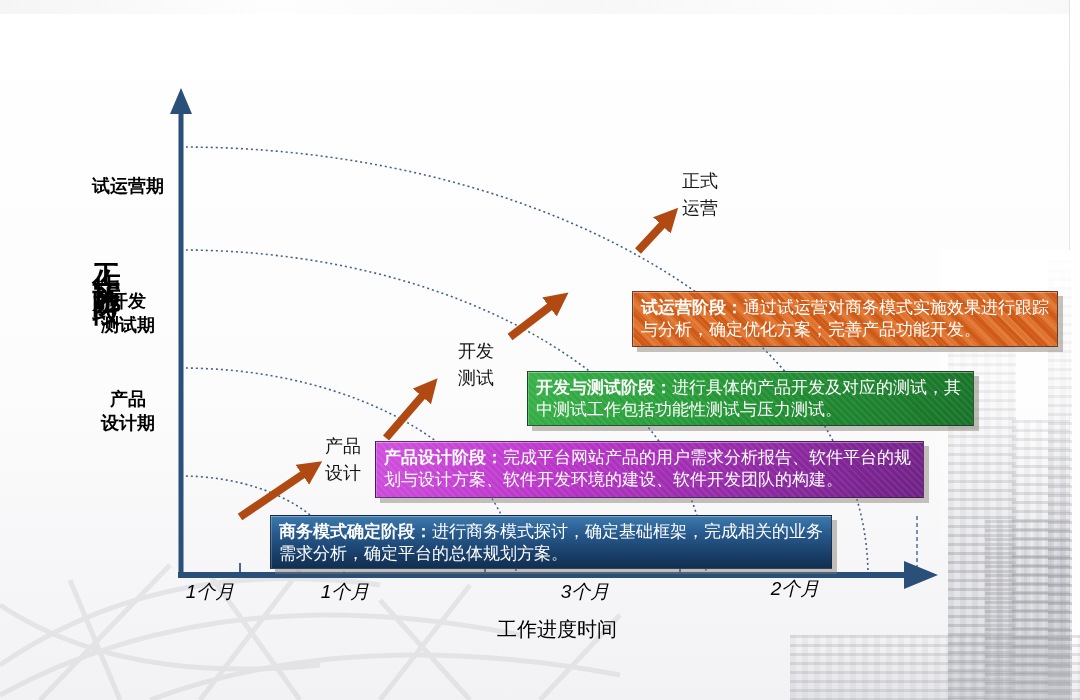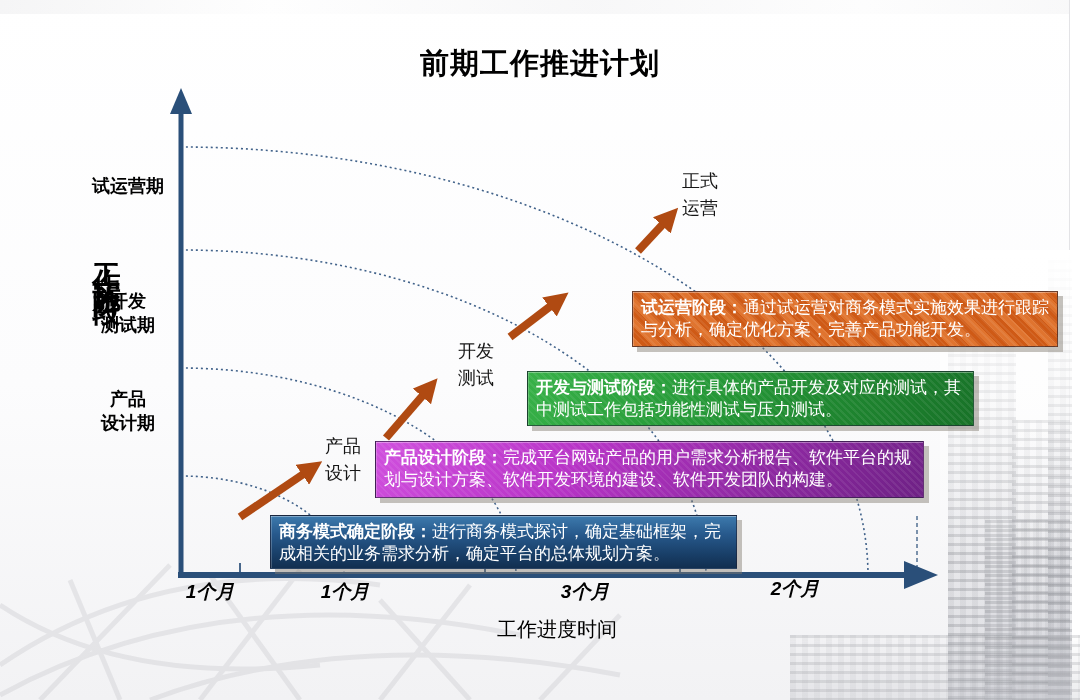--- a/index.html
+++ b/index.html
@@ -31,21 +31,21 @@
     font-size:20px;font-weight:normal;color:#000;}
   
   .period{position:absolute;left:88px;width:80px;z-index:4;text-align:center;
     font-size:18px;font-weight:bold;color:#000;line-height:24px;}
   .period span{display:block;}
   
   .stage-label{position:absolute;z-index:4;text-align:center;font-size:18px;color:#151515;line-height:27px;}
   .stage-label span{display:block;font-family:Liberation Serif, serif;}
   
   .month{position:absolute;top:579px;width:90px;z-index:4;text-align:center;
-    font-size:19px;font-weight:bold;font-style:italic;color:#000;}
+    font-size:19px;font-weight:normal;font-style:italic;color:#000;}
   
   .callout{position:absolute;z-index:3;box-sizing:border-box;padding:5px 8px;color:#fff;
     font-size:17px;line-height:22px;border:1px solid rgba(30,32,50,.6);
     box-shadow:5px 5px 0 rgba(128,122,110,.45), inset 0 1px 0 rgba(255,255,255,.35), inset 1px 0 0 rgba(255,255,255,.22);}
   .callout .co-label{font-weight:bold;}
   .callout::after{content:"";position:absolute;inset:0;pointer-events:none;
     background:repeating-linear-gradient(45deg,rgba(255,255,255,.07) 0 2px,rgba(255,255,255,0) 2px 5px);}
   .callout-blue{background:linear-gradient(180deg,#3d7aad 0%,#27598c 35%,#173c64 78%,#122f50 100%);}
   .callout-blue::after{background:none;}
   .callout-purple{background:linear-gradient(125deg,#d050de 0%,#b935c8 35%,#8c28a0 72%,#6e2185 100%);}
@@ -112,21 +112,20 @@
     <polygon points="938,575 904,561 904,589" style="fill:var(--axis);"></polygon>
 
     <g style="stroke:var(--arrow);" stroke-width="8" fill="none">
       <line x1="240" y1="517" x2="305" y2="473" marker-end="url(#ah)"></line>
       <line x1="386" y1="438" x2="424" y2="394" marker-end="url(#ah)"></line>
       <line x1="510" y1="337" x2="552" y2="305" marker-end="url(#ah)"></line>
       <line x1="638" y1="251" x2="664" y2="223" marker-end="url(#ah)"></line>
     </g>
   </svg>
 
-  <div class="title">前期工作推进计划</div>
   <div class="y-title">工作实施阶段</div>
   <div class="x-title">工作进度时间</div>
 
   <div class="period" style="top:174px;">
     <span>试运营期</span>
   </div>
   <div class="period" style="top:289px;">
     <span>开发</span>
     <span>测试期</span>
   </div>
@@ -141,21 +140,21 @@
   </div>
   <div class="stage-label" style="left:436px;top:338px;width:80px;">
     <span>开发</span>
     <span>测试</span>
   </div>
   <div class="stage-label" style="left:660px;top:168px;width:80px;">
     <span>正式</span>
     <span>运营</span>
   </div>
 
-  <div class="callout callout-blue" style="left:270px;top:515px;width:467px;height:54px;">
+  <div class="callout callout-blue" style="left:270px;top:515px;width:562px;height:54px;">
     <span class="co-label">商务模式确定阶段：</span><span>进行商务模式探讨，确定基础框架，完成相关的业务需求分析，确定平台的总体规划方案。</span>
   </div>
   <div class="callout callout-purple" style="left:375px;top:441px;width:549px;height:57px;">
     <span class="co-label">产品设计阶段：</span><span>完成平台网站产品的用户需求分析报告、软件平台的规划与设计方案、软件开发环境的建设、软件开发团队的构建。</span>
   </div>
   <div class="callout callout-green" style="left:527px;top:371px;width:447px;height:55px;">
     <span class="co-label">开发与测试阶段：</span><span>进行具体的产品开发及对应的测试，其中测试工作包括功能性测试与压力测试。</span>
   </div>
   <div class="callout callout-orange" style="left:632px;top:291px;width:426px;height:56px;">
     <span class="co-label">试运营阶段：</span><span>通过试运营对商务模式实施效果进行跟踪与分析，确定优化方案；完善产品功能开发。</span>

